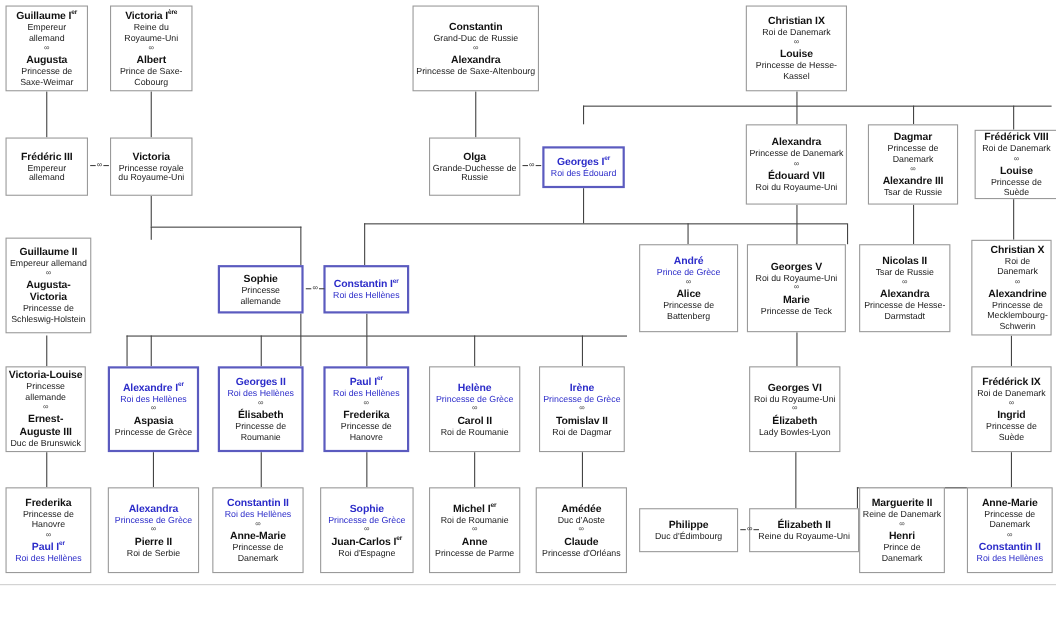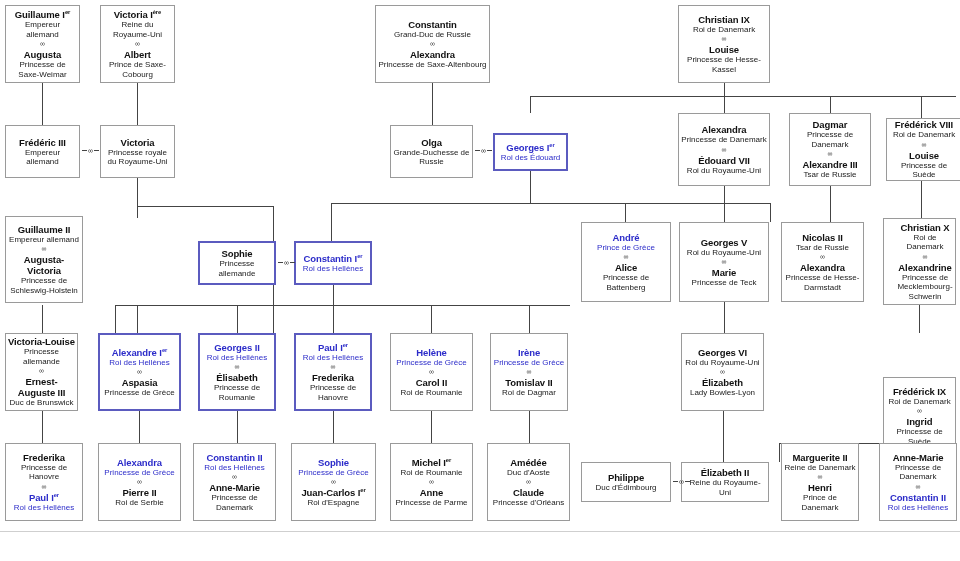--- a/index.html
+++ b/index.html
@@ -266,21 +266,21 @@
         <div class="nm">Tomislav II</div>
         <div class="ti">Roi de Dagmar</div>
       </div>
       <div class="box" style="left: 681px; top: 333px; width: 83px; height: 78px;">
         <div class="nm">Georges VI</div>
         <div class="ti">Roi du Royaume-Uni</div>
         <div class="inf">∞</div>
         <div class="nm">Élizabeth</div>
         <div class="ti">Lady Bowles-Lyon</div>
       </div>
-      <div class="box" style="left: 883px; top: 333px; width: 73px; height: 78px; margin-top: 44px;">
+      <div class="box" style="left: 883px; top: 333px; width: 73px; height: 78px;">
         <div class="nm">Frédérick IX</div>
         <div class="ti">Roi de Danemark</div>
         <div class="inf">∞</div>
         <div class="nm">Ingrid</div>
         <div class="ti">Princesse de Suède</div>
       </div>
       <div class="box" style="left: 5px; top: 443px; width: 78px; height: 78px;">
         <div class="nm">Frederika</div>
         <div class="ti">Princesse de Hanovre</div>
         <div class="inf">∞</div>
@@ -319,21 +319,21 @@
         <div class="nm">Amédée</div>
         <div class="ti">Duc d'Aoste</div>
         <div class="inf">∞</div>
         <div class="nm">Claude</div>
         <div class="ti">Princesse d'Orléans</div>
       </div>
       <div class="box" style="left: 581px; top: 462px; width: 90px; height: 40px;">
         <div class="nm">Philippe</div>
         <div class="ti">Duc d'Édimbourg</div>
       </div>
-      <div class="box" style="left: 681px; top: 462px; width: 88px; height: 40px;">
+      <div class="box" style="left: 681px; top: 462px; width: 100px; height: 40px;">
         <div class="nm">Élizabeth II</div>
         <div class="ti">Reine du Royaume-Uni</div>
       </div>
       <div class="box" style="left: 781px; top: 443px; width: 78px; height: 78px;">
         <div class="nm">Marguerite II</div>
         <div class="ti">Reine de Danemark</div>
         <div class="inf">∞</div>
         <div class="nm">Henri</div>
         <div class="ti">Prince de Danemark</div>
       </div>

